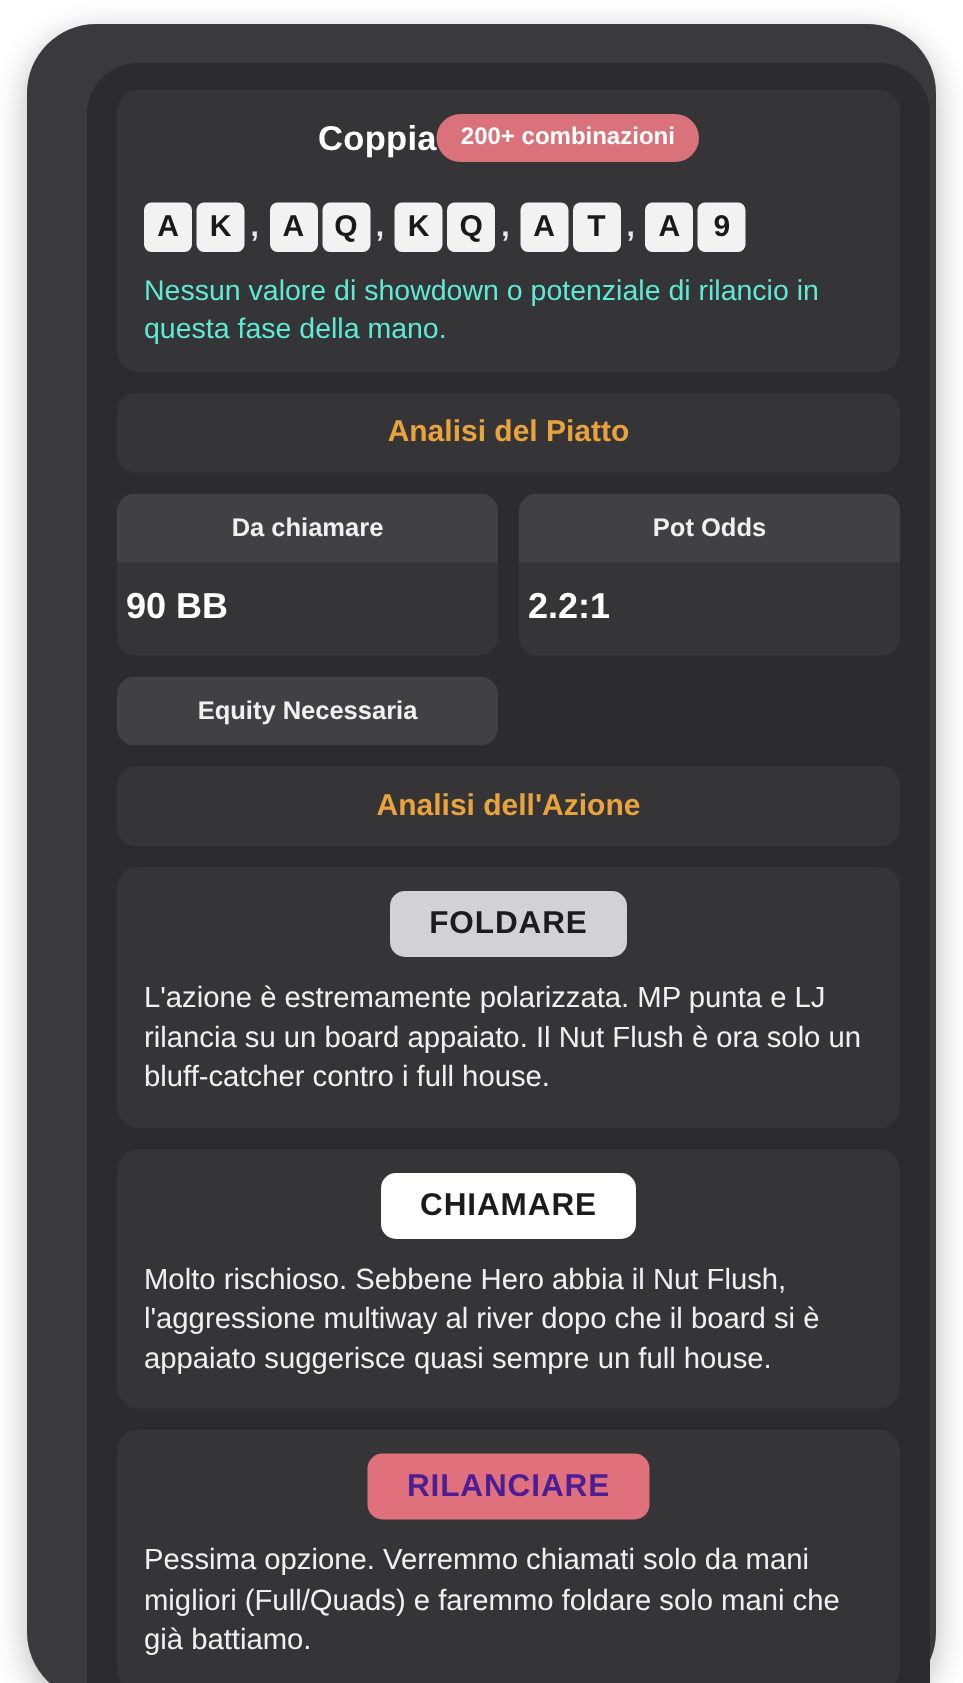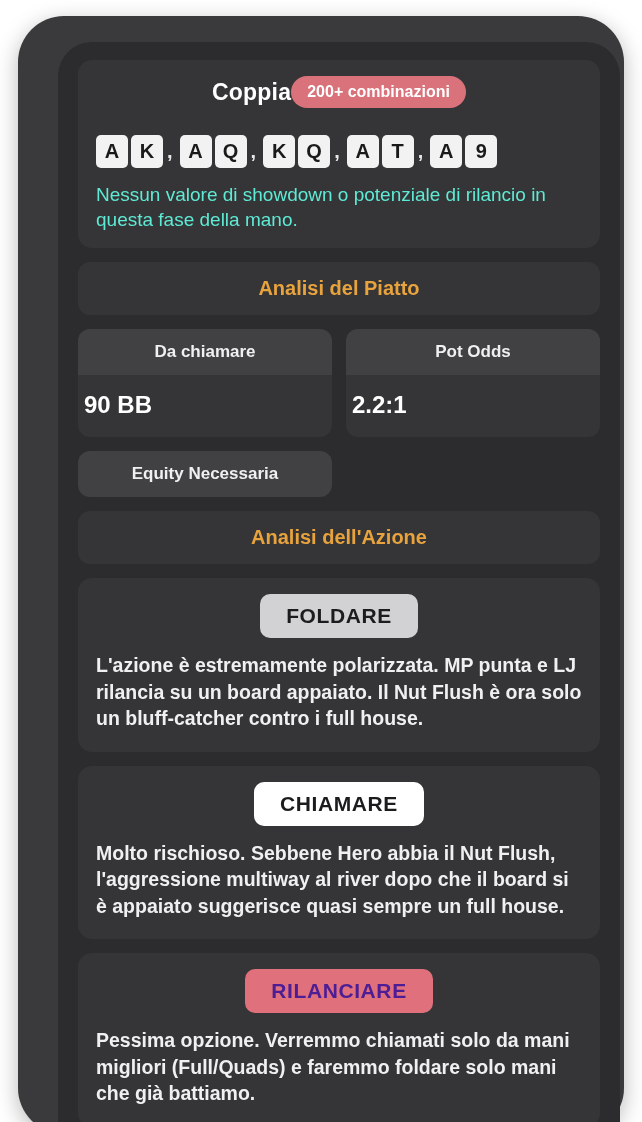--- a/index.html
+++ b/index.html
@@ -175,21 +175,21 @@
     color: #1c1c1e;
   }
   .pill-raise {
     background: #e0717c;
     color: #4c1d95;
   }
   .action-text {
     color: #f0f0f2;
     font-size: 19.5px;
     line-height: 1.36;
-    font-weight: 700;
+    font-weight: 400;
   }
 </style>
 </head>
 <body>
 
 <div id="phone-frame">
   <div id="phone-screen">
 
     <div class="card">
       <div class="hand-header">

